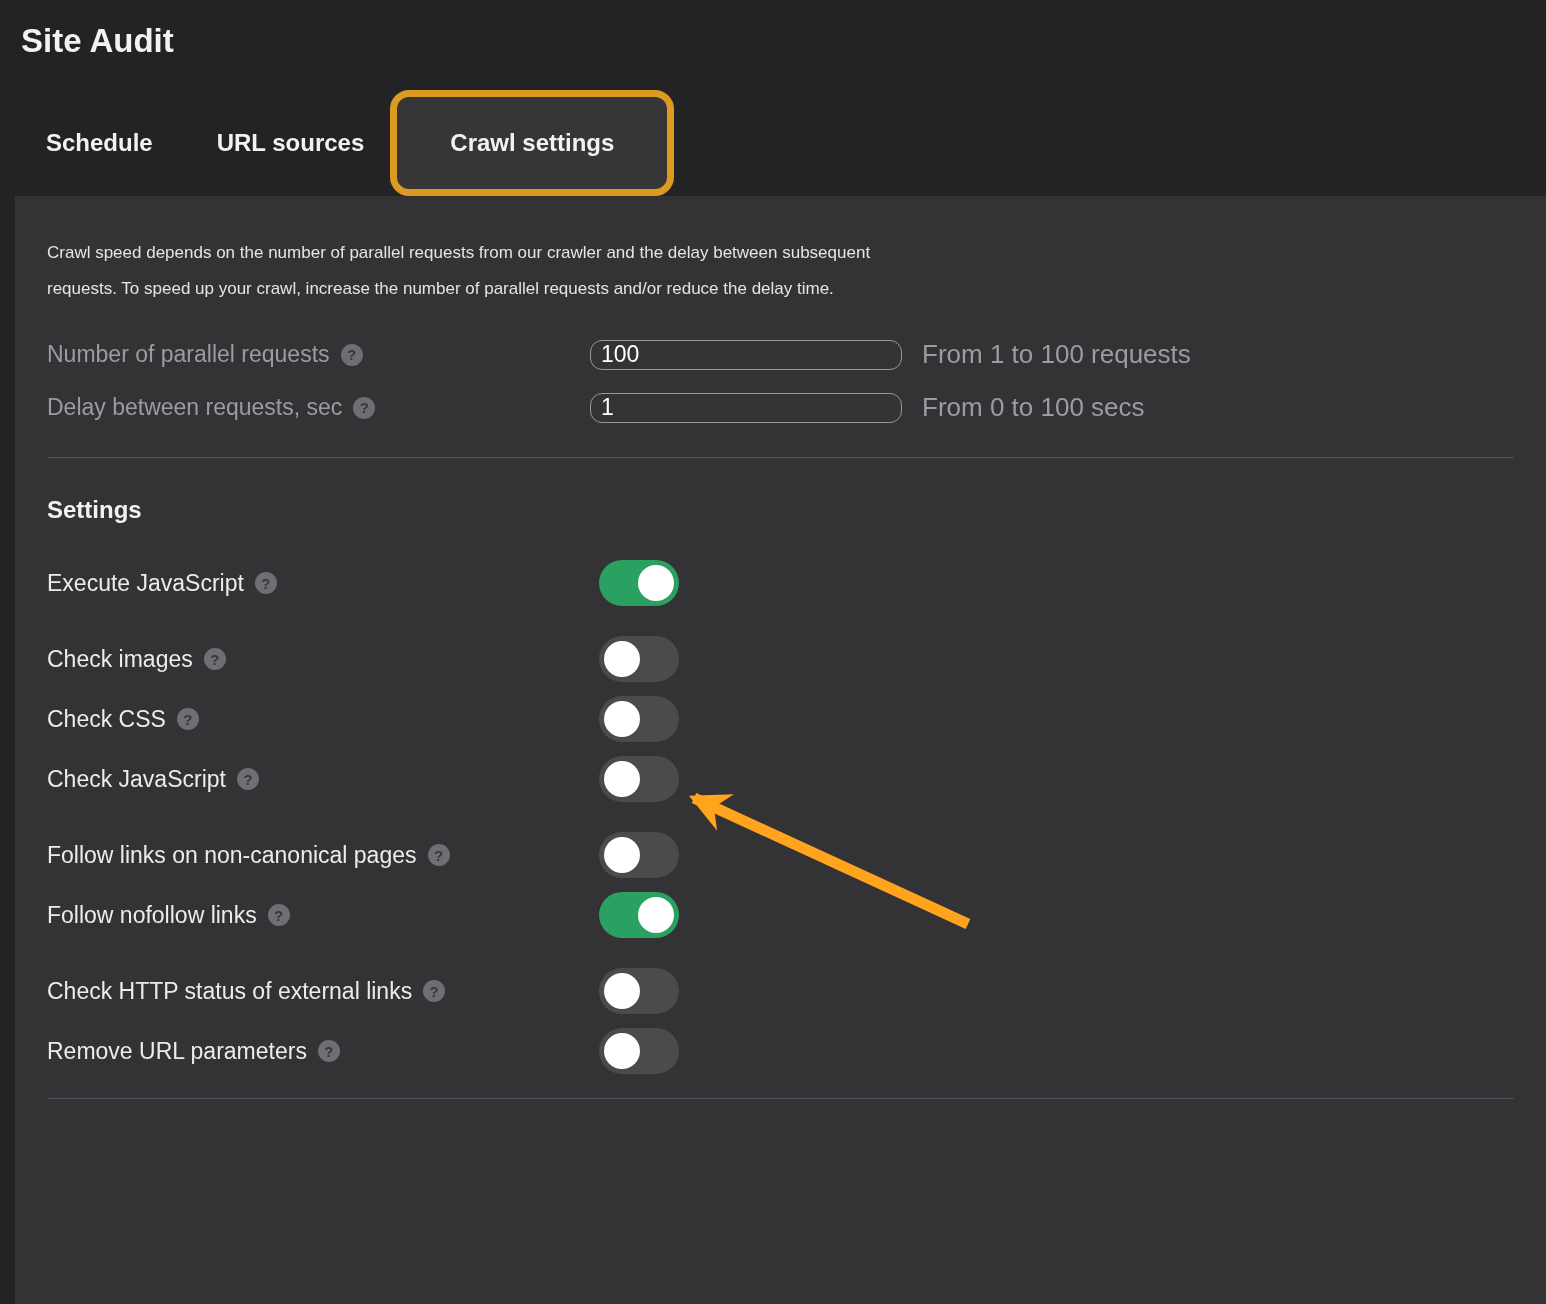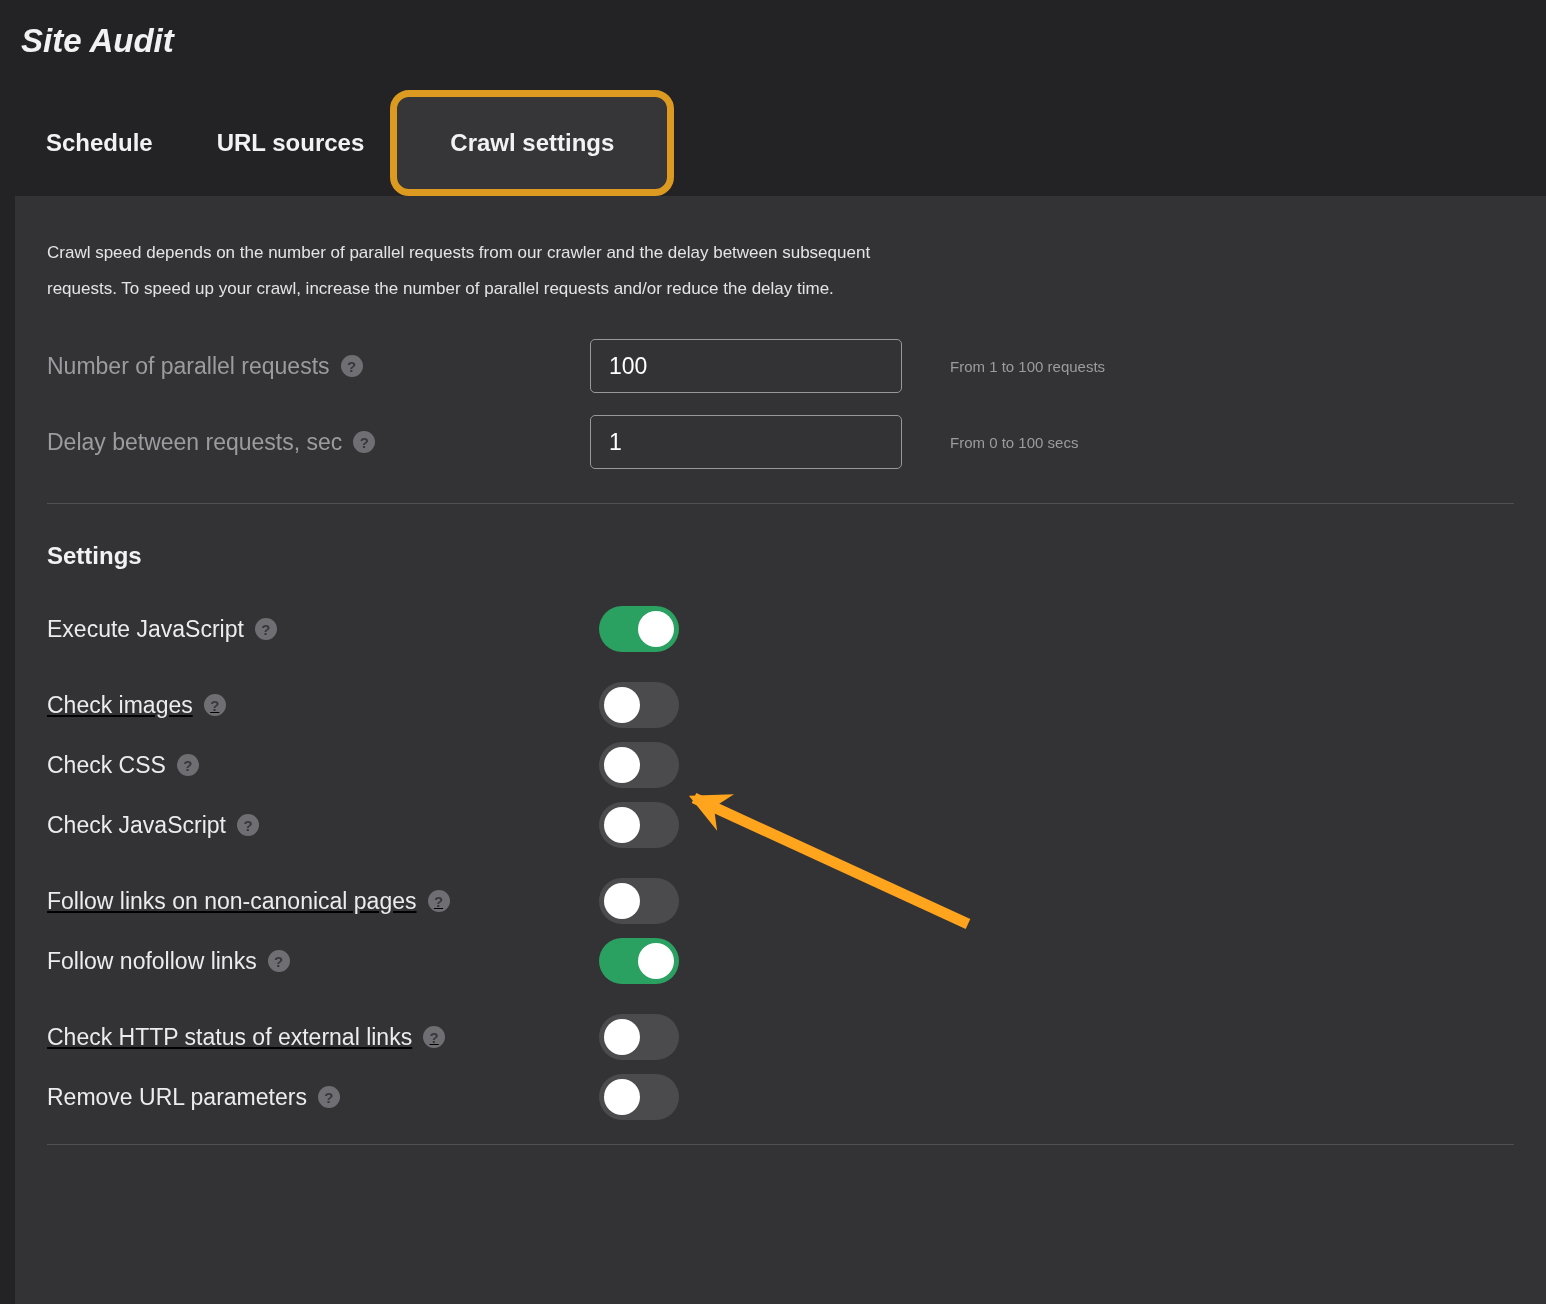--- a/index.html
+++ b/index.html
@@ -8,21 +8,21 @@
     width: 1546px; height: 1304px;
     position: relative; overflow: hidden;
     background: var(--header-bg, #232326);
     font-family: "Liberation Sans", "DejaVu Sans", sans-serif;
   }
 
   
   .header { position: relative; height: 196px; }
   .page-title {
     position: absolute; left: 21px; top: 22px; margin: 0;
-    font-size: 33px; font-weight: 700; color: var(--heading-text, #f2f2f3); font-style: italic;
+    font-size: 33px; font-weight: 700; color: var(--heading-text, #f2f2f3);
   }
   .tabs {
     position: absolute; left: 46px; top: 90px; height: 106px;
     display: flex; align-items: center;
   }
   .tab {
     font-size: 24px; font-weight: 700; color: var(--heading-text, #f0f0f1);
     cursor: pointer; white-space: nowrap;
   }
   .tab + .tab { margin-left: 64px; }
@@ -61,35 +61,35 @@
     font-size: 15px; font-weight: 700; cursor: pointer; user-select: none;
   }
 
   
   .frow { display: flex; align-items: center; margin-bottom: 22px; }
   .flabel {
     width: 543px; display: flex; align-items: center;
     font-size: 23px; color: var(--muted-text, #9c9ca0);
   }
   .finput {
-    width: 312px; height: 54px; flex: none;
+    width: 312px; height: 30px; flex: none;
     background: transparent;
     border: 1px solid var(--input-border, #98989b);
-    border-radius: 5px;
+    border-radius: 12px;
     color: #ffffff; font-size: 23px; font-family: inherit;
-    padding: 0 18px; outline: none;
-  }
-  .fhint { margin-left: 48px; font-size: 15px; color: var(--muted-text, #9c9ca0); }
+    padding: 0 10px; outline: none;
+  }
+  .fhint { margin-left: 20px; font-size: 26px; color: var(--muted-text, #9c9ca0); }
 
   .divider { height: 1px; background: var(--divider, #515155); margin-top: 34px; }
   .divider.bottom { margin-top: 24px; }
 
   
   .trow { display: flex; align-items: center; height: 46px; margin-bottom: 14px; gap: 12px; }
-  .trow.gap { margin-top: 30px; text-decoration: underline; }
+  .trow.gap { margin-top: 30px; }
   .tlabel {
     width: 540px; display: flex; align-items: center;
     font-size: 23px; color: var(--toggle-label-text, #ececed);
   }
   .switch {
     position: relative; width: 80px; height: 46px; flex: none;
     border: none; padding: 0; border-radius: 23px; cursor: pointer;
     background: var(--toggle-off-gray, #4b4b4e);
   }
   .switch.on { background: var(--toggle-on-green, #2aa160); }

